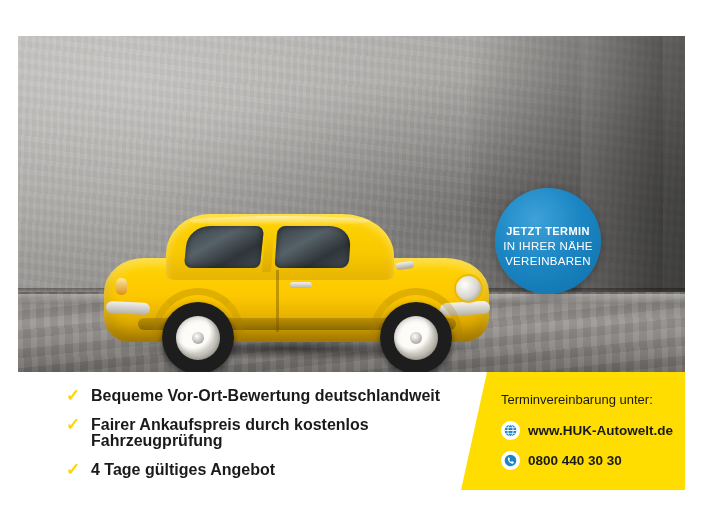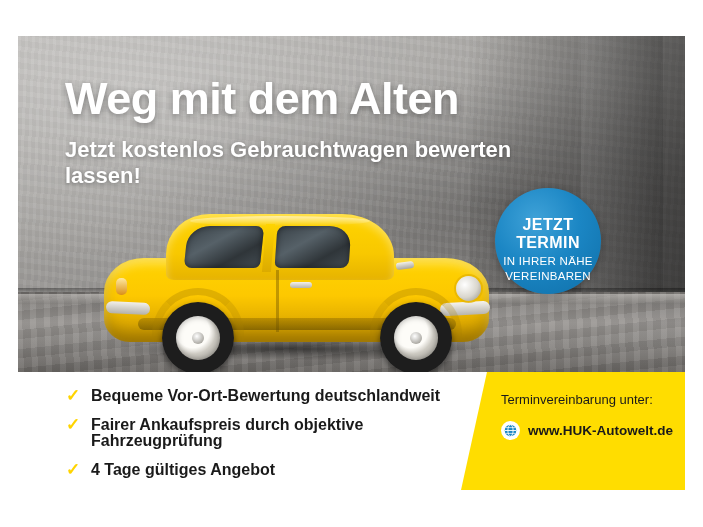--- a/index.html
+++ b/index.html
@@ -296,22 +296,22 @@
     top: 152px;
     width: 106px;
     height: 106px;
     border-radius: 50%;
     background: radial-gradient(circle at 38% 30%, #3fa2d8 0%, #1b86c4 45%, #0f6fa8 100%);
     color: #ffffff;
     text-align: center;
     box-shadow: 0 2px 8px rgba(0,0,0,0.30);
   }
   .badge .b1 {
-    margin-top: 28px;
-    font-size: 16px;
+    margin-top: 37px;
+    font-size: 11px;
     font-weight: bold;
     letter-spacing: 0.4px;
   }
   .badge .b2,
   .badge .b3 {
     font-size: 11.5px;
     letter-spacing: 0.3px;
     margin-top: 3px;
   }
 
@@ -426,43 +426,39 @@
       <div class="wheel wheel-rear">
         <div class="rim"></div>
         <div class="hub"></div>
       </div>
       <div class="wheel wheel-front">
         <div class="rim"></div>
         <div class="hub"></div>
       </div>
     </div>
 
-    <div class="headline">
-      <h1>Weg mit dem Alten</h1>
-      <h2>Jetzt kostenlos Gebrauchtwagen bewerten lassen!</h2>
-    </div>
 
     <div class="badge">
       <div class="b1">JETZT TERMIN</div>
       <div class="b2">IN IHRER NÄHE</div>
       <div class="b3">VEREINBAREN</div>
     </div>
   </div>
 
   <div class="bottom">
     <div class="yellow-panel"></div>
 
     <div class="benefits">
       <div class="benefit">
         <span class="check">✓</span>
         <span class="benefit-text">Bequeme Vor-Ort-Bewertung deutschlandweit</span>
       </div>
       <div class="benefit">
         <span class="check">✓</span>
-        <span class="benefit-text">Fairer Ankaufspreis durch objektive Fahrzeugprüfung</span>
+        <span class="benefit-text">Fairer Ankaufspreis durch kostenlos Fahrzeugprüfung</span>
       </div>
       <div class="benefit">
         <span class="check">✓</span>
         <span class="benefit-text">4 Tage gültiges Angebot</span>
       </div>
     </div>
 
     <div class="contact">
       <div class="contact-title">Terminvereinbarung unter:</div>
 
@@ -472,15 +468,24 @@
             <circle cx="6.5" cy="6.5" r="5.8" fill="#1b86c4"></circle>
             <ellipse cx="6.5" cy="6.5" rx="2.6" ry="5.8" fill="none" stroke="#ffffff" stroke-width="0.9"></ellipse>
             <line x1="0.8" y1="6.5" x2="12.2" y2="6.5" stroke="#ffffff" stroke-width="0.9"></line>
             <line x1="1.7" y1="3.6" x2="11.3" y2="3.6" stroke="#ffffff" stroke-width="0.7"></line>
             <line x1="1.7" y1="9.4" x2="11.3" y2="9.4" stroke="#ffffff" stroke-width="0.7"></line>
           </svg>
         </span>
         <span class="contact-text">www.HUK-Autowelt.de</span>
       </div>
 
+      <div class="contact-row">
+        <span class="cicon">
+          <svg width="13" height="13" viewBox="0 0 13 13">
+            <circle cx="6.5" cy="6.5" r="5.8" fill="#1b86c4"></circle>
+            <path d="M4.2 3.4c.5-.3 1 .1 1.3.6l.4.8c.2.4 0 .7-.3.9l-.4.3c.4.9 1.1 1.6 2 2l.3-.4c.2-.3.5-.4.9-.3l.8.4c.5.2.9.8.6 1.3-.3.5-.9.9-1.6.8-2-.3-4-2.3-4.3-4.3-.1-.6.2-1.2.3-1.5z" fill="#ffffff"></path>
+          </svg>
+        </span>
+        <span class="contact-text">0800 440 30 30</span>
+      </div>
     </div>
   </div>
 </div>
 
 </body></html>

